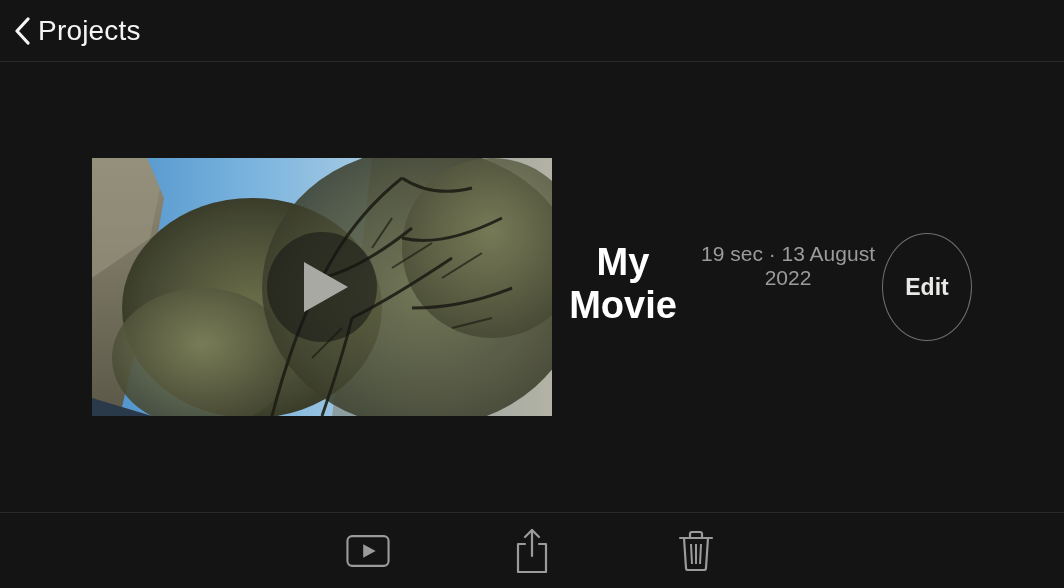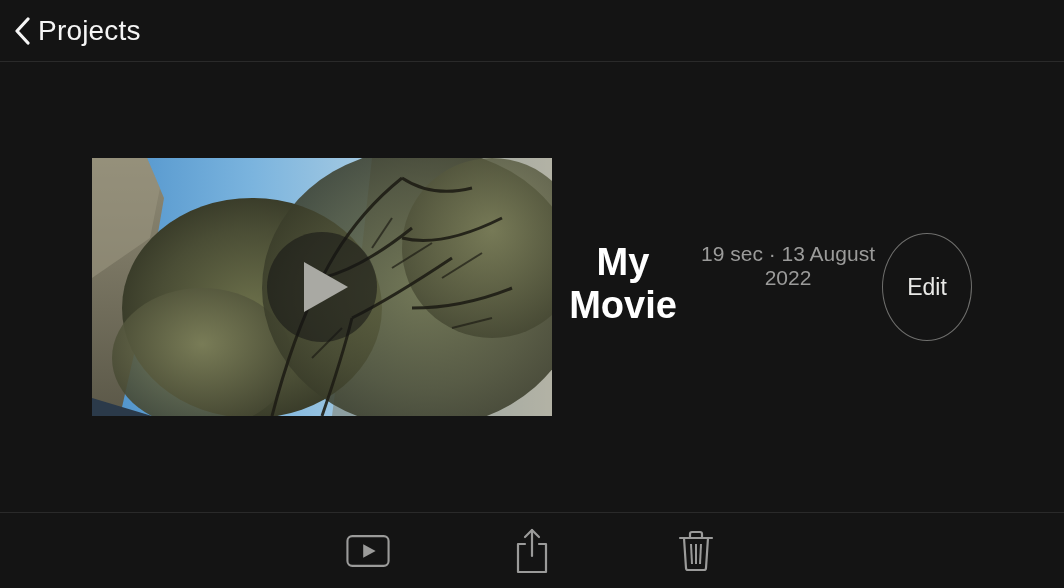--- a/index.html
+++ b/index.html
@@ -96,21 +96,21 @@
       width: 108px;
       height: 108px;
       border: 1px solid #6f6f6d;
       border-radius: 50%;
       display: flex;
       align-items: center;
       justify-content: center;
       cursor: pointer;
       font-size: 23px;
       color: #e9e9e7;
-      font-weight: 400;
+      font-weight: 700;
     }
     .toolbar {
       position: absolute;
       bottom: 0;
       left: 0;
       right: 0;
       height: 76px;
       border-top: 1px solid #2a2a2a;
       display: flex;
       align-items: center;

